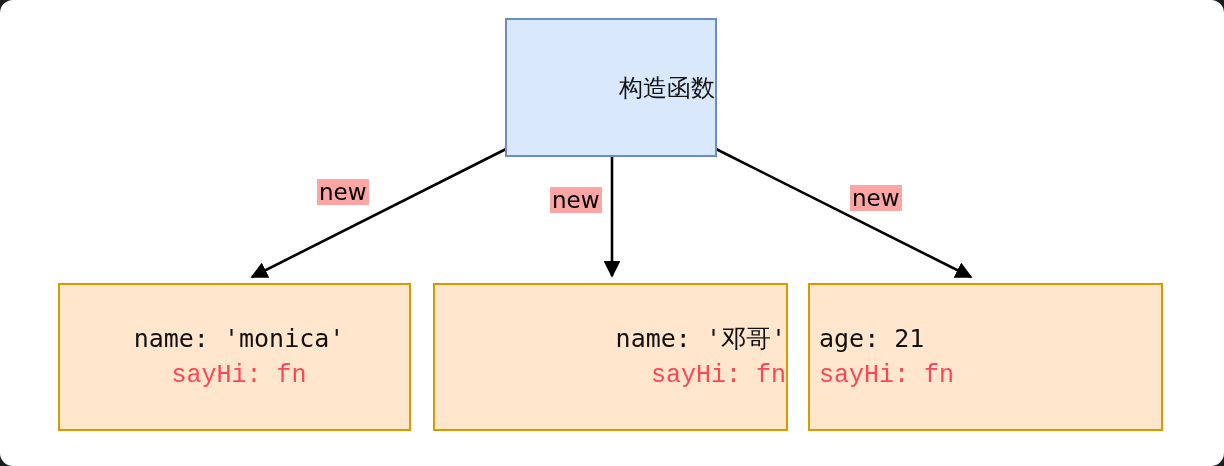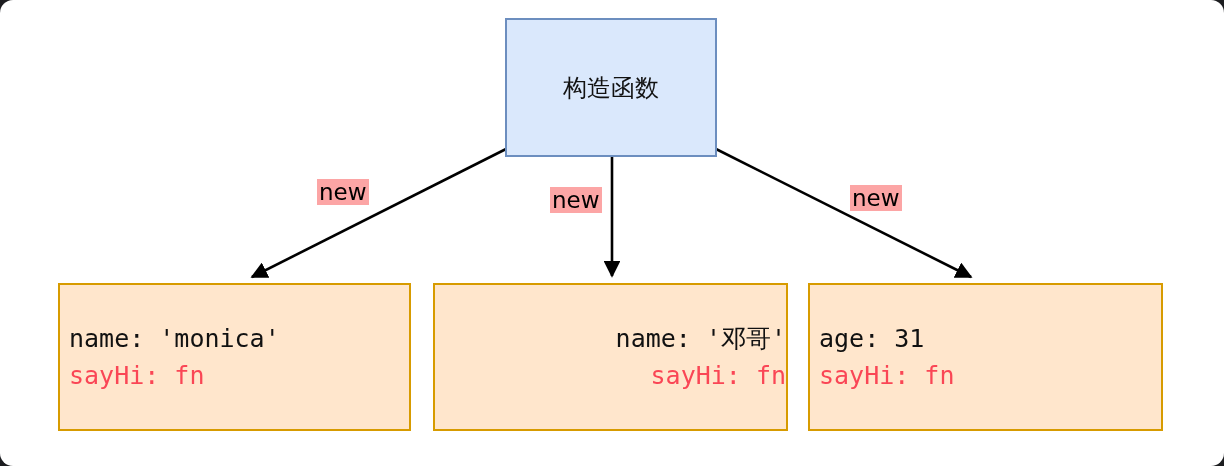--- a/index.html
+++ b/index.html
@@ -26,39 +26,39 @@
   }
   .node{
     position:absolute;
     border-style:solid;
     border-width:2px;
   }
   .constructor{
     left:505px;top:18px;width:212px;height:139px;
     background:var(--constructor-fill);
     border-color:var(--constructor-border);
-    display:flex;align-items:center;justify-content:center;
+    display:flex;align-items:center;justify-content:flex-end;
     font-size:24px;color:var(--text);
     z-index:2;
   }
   .instance{
     top:283px;height:148px;
     background:var(--instance-fill);
     border-color:var(--instance-border);
     display:flex;flex-direction:column;justify-content:center;
     padding-left:9px;
     font-family:"DejaVu Sans Mono","Liberation Mono",monospace;
     font-size:25px;line-height:37px;
     color:var(--text);
     z-index:2;
   }
-  .instance--left{left:58px;width:353px;}
+  .instance--left{left:58px;width:353px;text-align:center;}
   .instance--mid{left:433px;width:355px;align-items:flex-end;}
   .instance--right{left:808px;width:355px;}
-  .line-fn{color:var(--function-text);}
+  .line-fn{color:var(--function-text);font-family:Liberation Mono, monospace;}
   .edges{
     position:absolute;left:0;top:0;width:1224px;height:466px;
     z-index:1;pointer-events:none;
   }
   .edges line{stroke:var(--arrow);stroke-width:2.6px;}
   .edge-label{
     position:absolute;
     font-size:23px;color:var(--arrow);
     background:#fca5a5;
     padding:0 2px;
@@ -96,17 +96,17 @@
     <div>name: 'monica'</div>
     <div class="line-fn">sayHi: fn</div>
   </div>
 
   <div class="node instance instance--mid">
     <div>name: '邓哥'</div>
     <div class="line-fn">sayHi: fn</div>
   </div>
 
   <div class="node instance instance--right">
-    <div>age: 31</div>
+    <div>age: 21</div>
     <div class="line-fn">sayHi: fn</div>
   </div>
 
 </div>
 
 </body></html>

